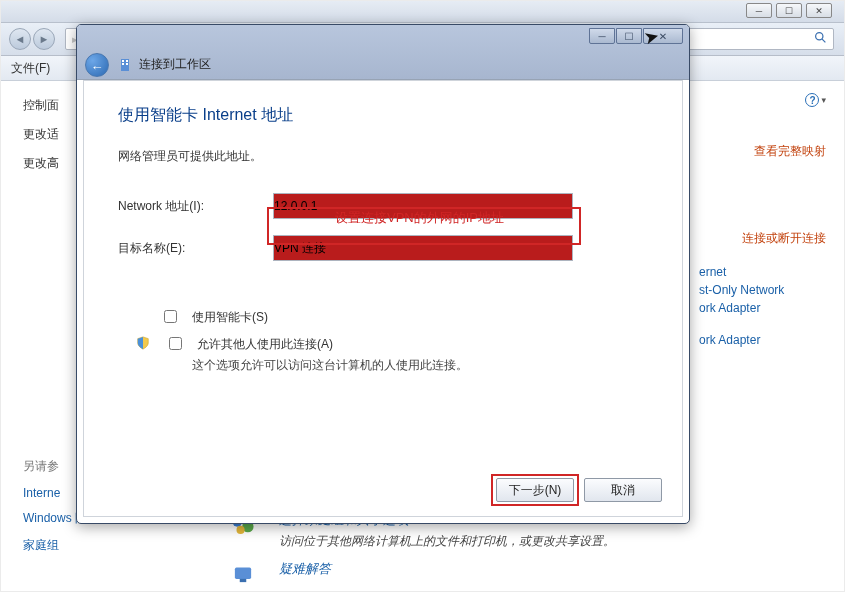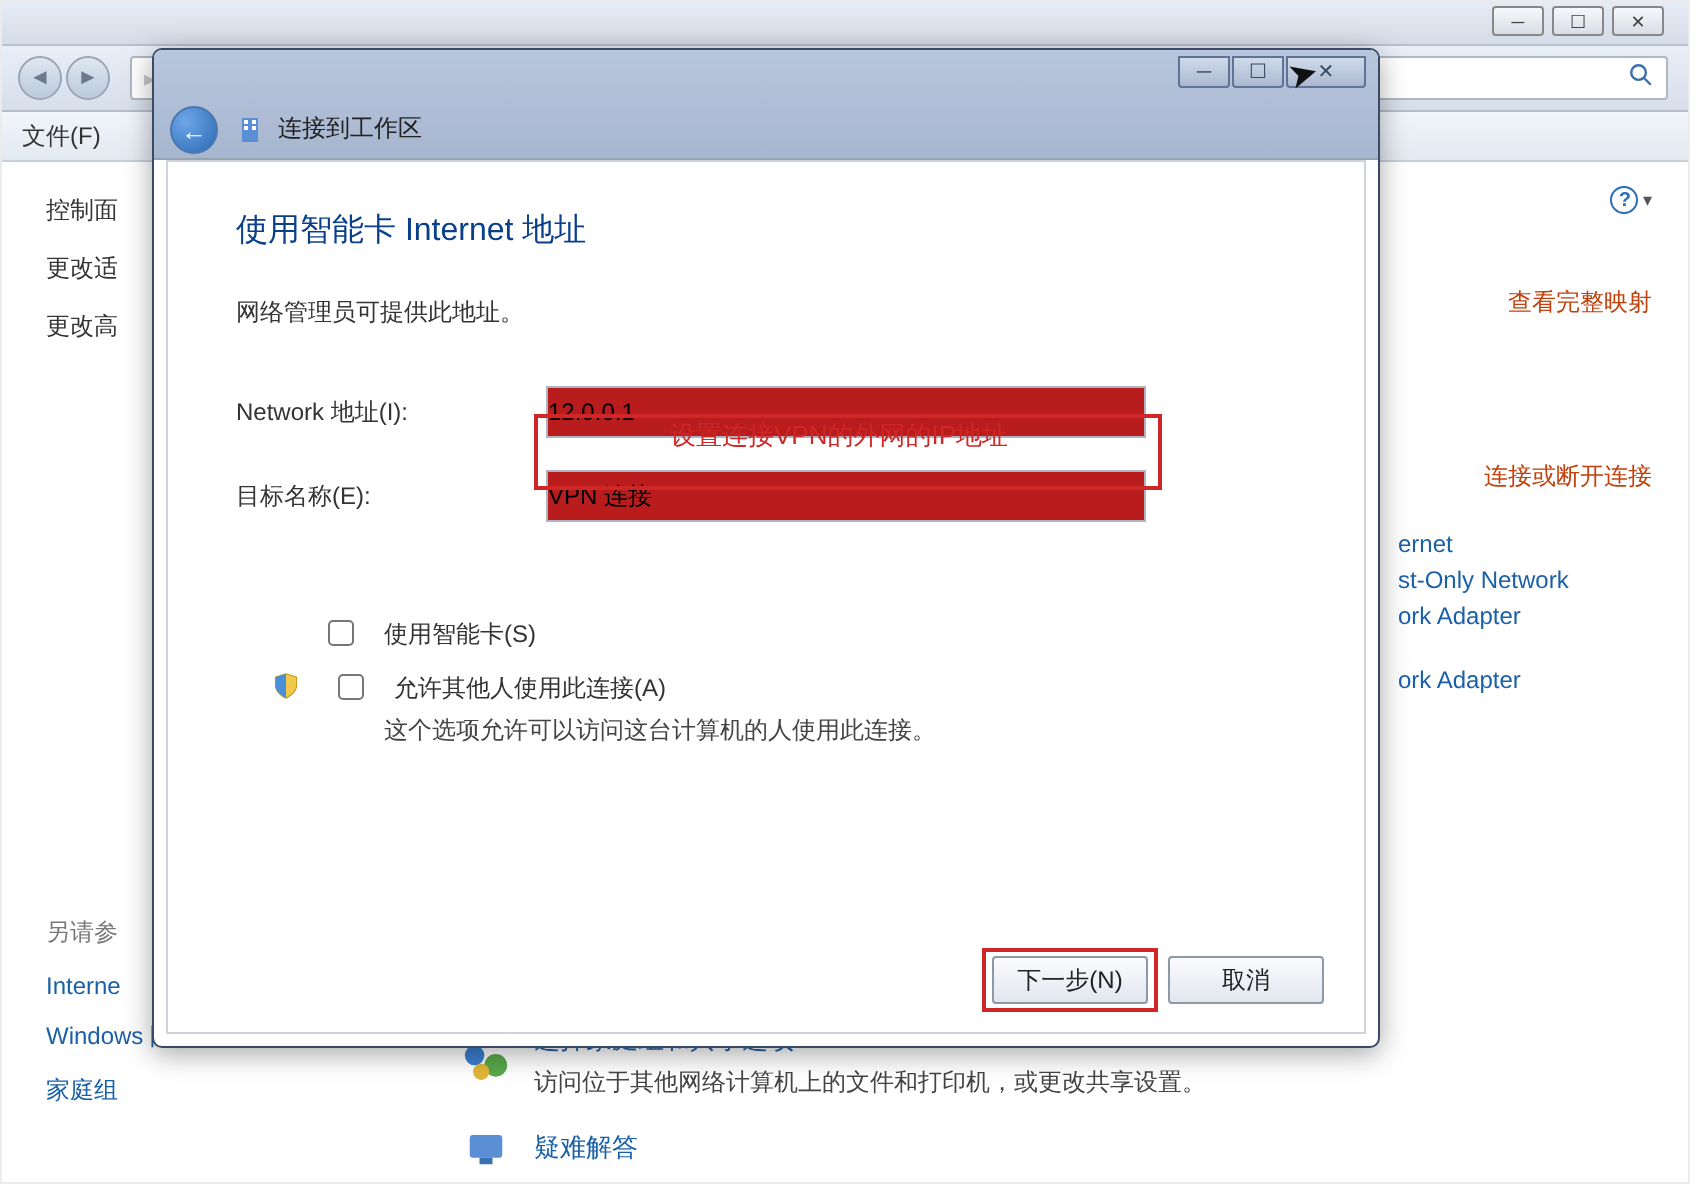--- a/index.html
+++ b/index.html
@@ -21,21 +21,21 @@
   .bg-body { position:absolute; top:80px; left:0; right:0; bottom:0; background:#fff; }
   .sidebar { position:absolute; top:0; left:0; width:195px; bottom:0; padding:10px 0 0 22px; font-size:12px; color:#333; }
   .sidebar .item { padding:6px 0; }
   .sidebar .sep-label { color:#7a7a7a; margin-top:280px; padding-bottom:6px; }
   .sidebar .link-item { color:#1a60a8; padding:5px 0; }
   .rightcol { position:absolute; top:0; right:0; width:145px; padding-top:12px; font-size:12px; }
   .rightcol .helpicon { display:flex; justify-content:flex-end; padding-right:18px; color:#2a6fb7; font-size:15px; gap:2px; align-items:center; }
   .rightcol .rlink { color:#c2410c; text-align:right; padding:4px 18px 4px 0; }
   .rightcol .cut { color:#1a60a8; padding:2px 0 2px 0; }
   .midcol { position:absolute; left:228px; top:430px; right:150px; font-size:12px; color:#333; }
-  .midrow { display:flex; align-items:center; gap:10px; margin-bottom:10px; }
+  .midrow { display:flex; align-items:flex-start; gap:22px; margin-bottom:10px;font-style:italic; }
   .midicon { width:28px; height:28px; flex-shrink:0; display:flex; align-items:center; justify-content:center; }
   .midtitle { color:#1a60a8; font-size:13px; }
   .middesc { color:#444; margin-top:4px; }
 
   
   .dialog { position:absolute; top:24px; left:76px; width:614px; height:500px; border:1px solid #384a66; border-radius:5px; box-shadow:0 3px 14px rgba(0,0,0,0.35); overflow:hidden; background:#fff; }
   .dlg-chrome { position:absolute; top:0; left:0; right:0; height:55px; background: linear-gradient(#b8c6dd,#a7b6cf); border-bottom:1px solid #97a3b4; }
   .dlg-winbtns { position:absolute; top:3px; right:6px; display:flex; }
   .dlg-winbtn { width:26px; height:16px; border:1px solid #5f7396; background:linear-gradient(#d0daea,#aab9d0); color:#3a4a62; font-size:10px; display:flex; align-items:center; justify-content:center; margin-left:1px; border-radius:0 0 2px 2px; }
   .dlg-winbtn.close { width:40px; }

